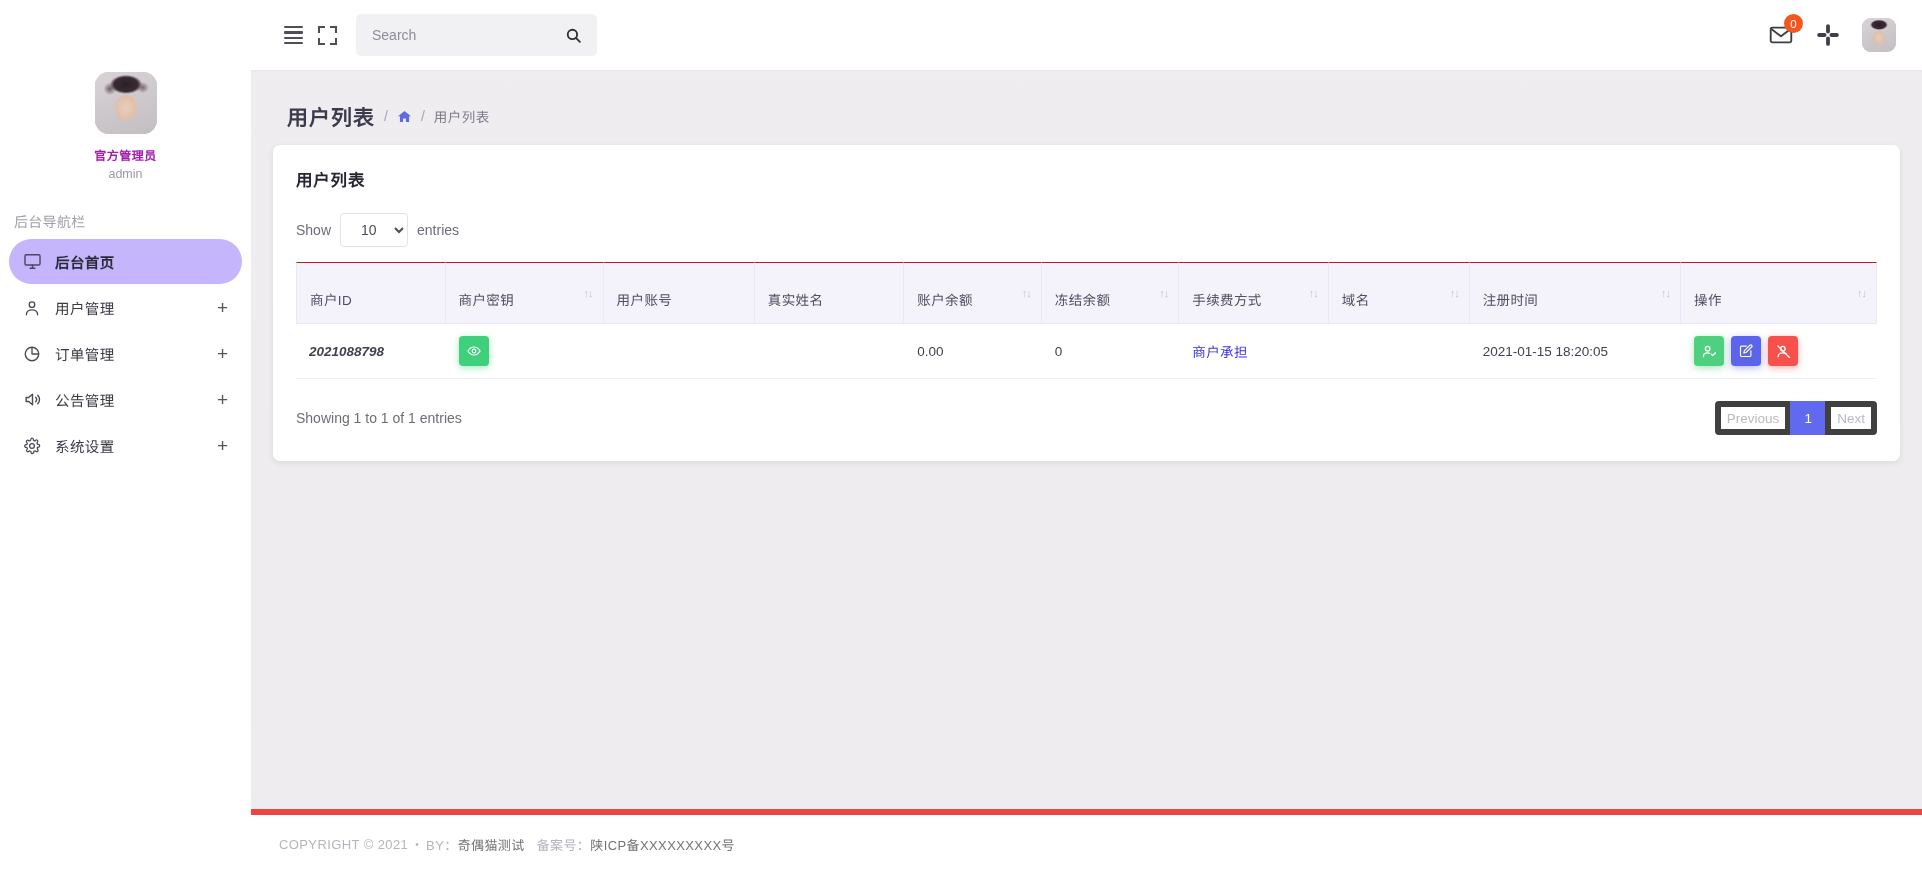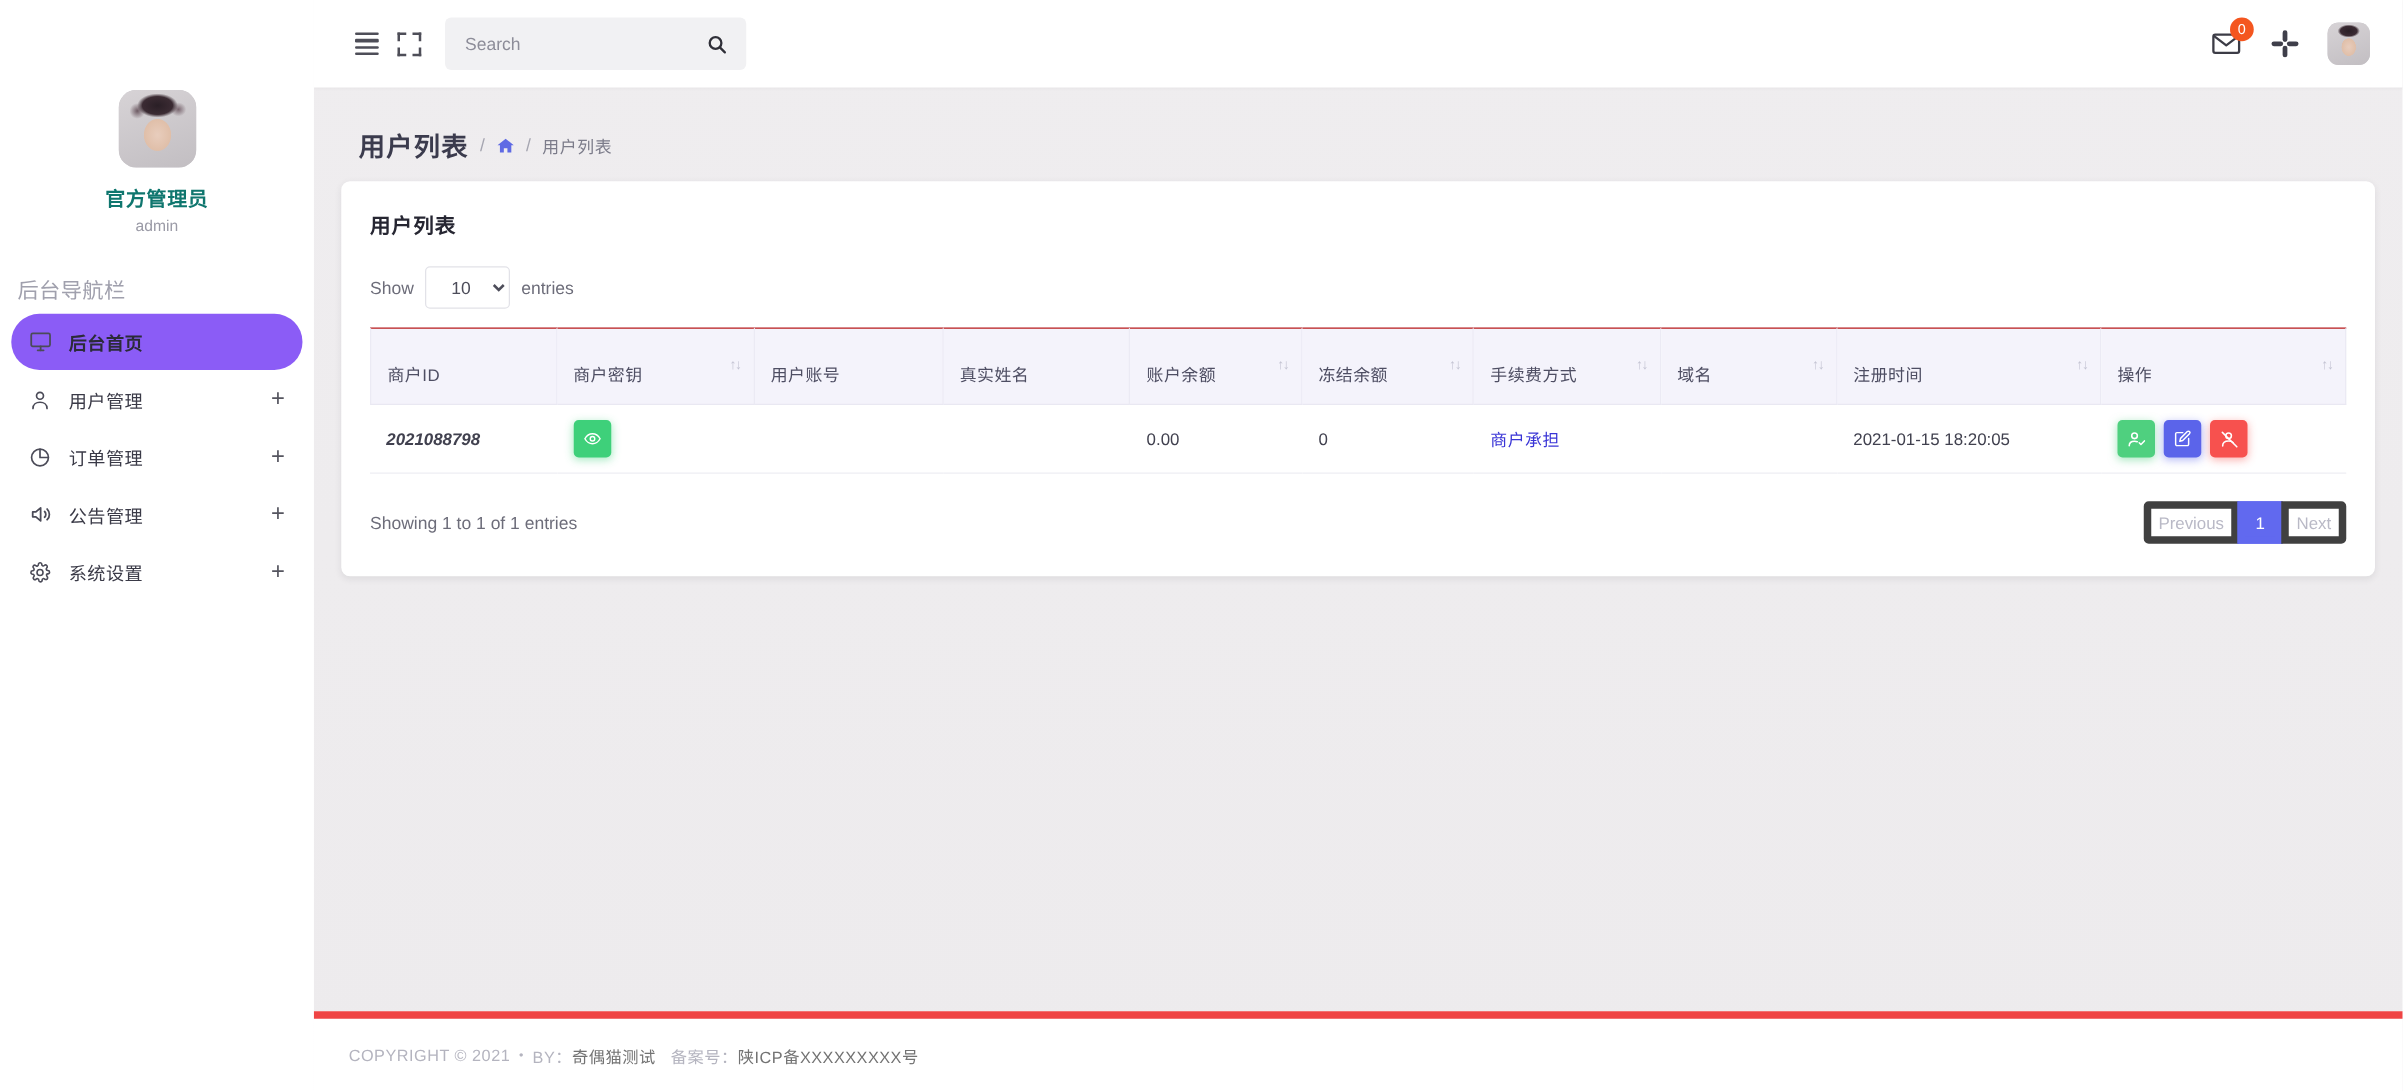--- a/index.html
+++ b/index.html
@@ -38,50 +38,50 @@
     position: absolute; inset: 0;
     background:
       radial-gradient(ellipse 17px 20px at 50% 58%, #e8cdbd 0%, #e0bfa9 62%, rgba(224,191,169,0) 66%),
       radial-gradient(ellipse 22px 13px at 50% 20%, #2a1f26 0%, #3b2b33 55%, rgba(59,43,51,0) 74%),
       radial-gradient(ellipse 9px 9px at 24% 27%, #6d5a63 0%, rgba(109,90,99,0) 70%),
       radial-gradient(ellipse 9px 8px at 77% 25%, #7a6770 0%, rgba(122,103,112,0) 70%),
       linear-gradient(160deg, #d7d3d6 0%, #c2bec2 100%);
   }
   .profile-name {
     margin-top: 12px;
-    font-size: 16px;
+    font-size: 12px;
     font-weight: 700;
-    color: #0f766e;
+    color: #a21caf;
     letter-spacing: .5px;
   }
   .profile-role {
     margin-top: 4px;
     font-size: 12.5px;
     color: #9a9aa6;
   }
   .nav-heading {
     margin: 30px 0 8px 14px;
-    font-size: 17px;
+    font-size: 14px;
     color: #a0a0ad;
     letter-spacing: .3px;
   }
   .nav-list { list-style: none; margin: 0; padding: 0 9px; }
   .nav-item {
     position: relative;
     display: flex;
     align-items: center;
     height: 45px;
     padding: 0 14px 0 12px;
     border-radius: 26px;
     margin-bottom: 1px;
     cursor: pointer;
     color: #4b4b58;
   }
   .nav-item.active {
-    background: #8b5cf6;
+    background: #c4b5fd;
     font-family: Liberation Mono, monospace;
   }
   .nav-item.active .nav-label { font-weight: 700; color: #2b2b38; }
   .nav-ico {
     width: 22px; height: 22px;
     margin-right: 12px;
     flex: 0 0 22px;
     display: flex; align-items: center; justify-content: center;
     color: #4b4b58;
   }

